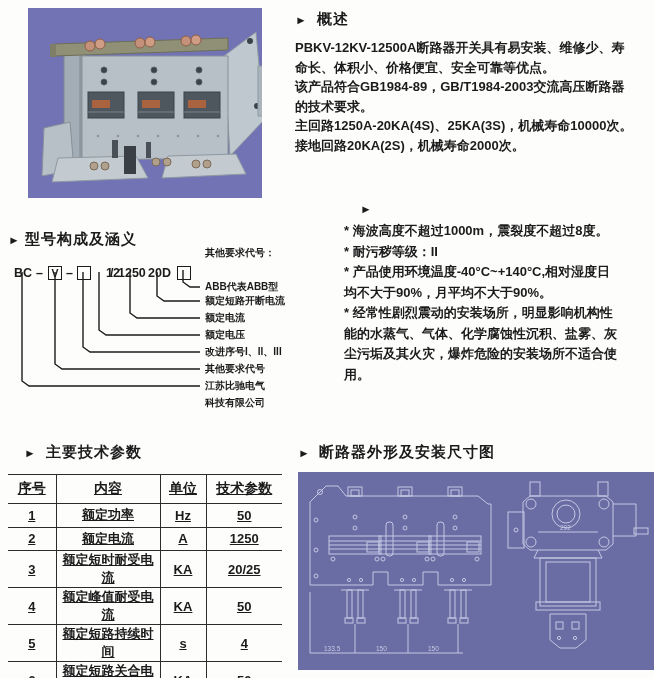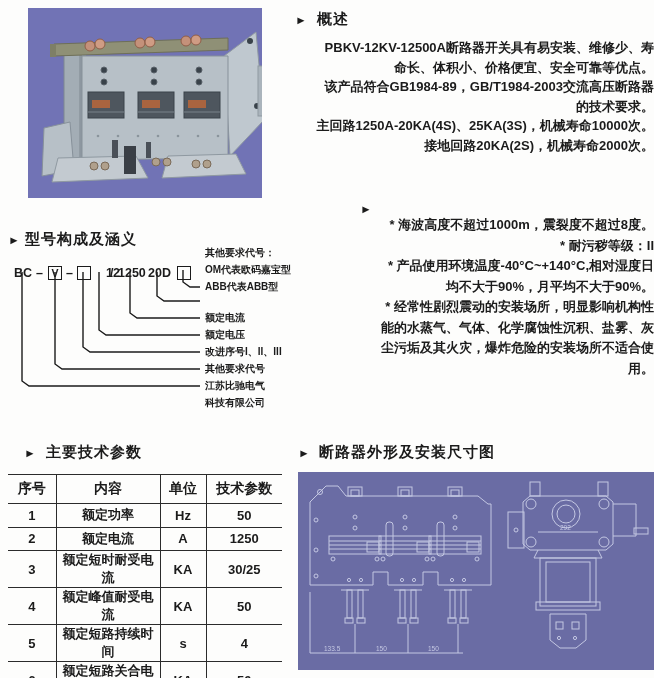--- a/index.html
+++ b/index.html
@@ -3,40 +3,40 @@
 <meta charset="utf-8">
 <style>
   html,body{margin:0;padding:0;background:#ffffff;}
   #page{
     position:relative;width:654px;height:678px;background:#fdfdfc;
     font-family:"Liberation Sans","DejaVu Sans",sans-serif;color:#1b1b1b;
     overflow:hidden;
   }
   .section-header{font-size:15px;font-weight:700;letter-spacing:1px;display:flex;align-items:center;gap:9px;}
   .arrow{font-size:12px;line-height:1;transform:scaleY(.92);}
-  .body-text{font-size:13px;line-height:19.5px;white-space:pre-line;font-weight:600;text-align:right;}
+  .body-text{font-size:13px;line-height:19.5px;white-space:pre-line;font-weight:600;}
   .env-text{line-height:20.5px;}
   
   #photo-wrap{position:absolute;left:28px;top:8px;width:234px;height:190px;}
   #overview{position:absolute;left:295px;top:10px;width:359px;}
   #overview .body-text{margin-top:9px;}
   #model{position:absolute;left:0;top:230px;width:348px;height:212px;}
   #model .section-header{padding-left:8px;gap:4px;}
   #model-code{position:absolute;left:0;top:24px;width:348px;height:20px;font-size:12.5px;font-weight:700;margin-top:12px;}
   #model-code span{position:absolute;top:0;}
   .code-box{display:inline-block;width:12px;height:12px;border:1.4px solid #1b1b1b;text-align:center;font-size:10.5px;line-height:12px;}
   #model-lines{position:absolute;left:0;top:0;width:348px;height:212px;}
   .model-label{position:absolute;left:205px;font-size:10px;font-weight:600;white-space:nowrap;}
   #env{position:absolute;left:344px;top:203px;width:310px;}
   #env .section-header{padding-left:16px;}
-  #env .body-text{}
+  #env .body-text{margin-top:6px;}
   #params{position:absolute;left:8px;top:443px;width:280px;}
   #params .section-header{padding-left:16px;}
   #params table{border-collapse:collapse;table-layout:fixed;width:274px;margin-top:12px;}
-  #params th,#params td{border:1.5px solid #2b2b2b;text-align:center;padding:0;font-size:13px;font-weight:600;overflow:hidden;}
+  #params th,#params td{border:1.5px solid #2b2b2b;text-align:center;padding:0;font-size:13px;font-weight:600;overflow:hidden;text-decoration:underline;}
   #params th{height:28px;font-size:14px;font-weight:700;}
   #params td{height:22.5px;}
   #params th:first-child,#params td:first-child{border-left:none;}
   #params th:last-child,#params td:last-child{border-right:none;margin-top:28px;}
   #dims{position:absolute;left:298px;top:443px;width:356px;}
   #dims .section-header{gap:8px;}
   #dims svg{display:block;margin-top:10px;}
 </style>
 </head>
 <body>
@@ -162,22 +162,22 @@
       <span style="left:66px">–</span>
       <span style="left:77px" class="code-box"></span>
       <span style="left:106px">12</span>
       <span style="left:110px">/</span>
       <span style="left:118px">1250</span>
       <span style="left:148px">20D</span>
       <span style="left:177px" class="code-box"></span>
     </div>
 
     <div class="model-label" style="top:16px">其他要求代号：</div>
-    <div class="model-label" style="top:33px">OM代表欧码嘉宝型</div>
     <div class="model-label" style="top:50px">ABB代表ABB型</div>
+    <div class="model-label" style="top:64px">额定短路开断电流</div>
     <div class="model-label" style="top:81px">额定电流</div>
     <div class="model-label" style="top:98px">额定电压</div>
     <div class="model-label" style="top:115px">改进序号I、II、III</div>
     <div class="model-label" style="top:132px">其他要求代号</div>
     <div class="model-label" style="top:149px">江苏比驰电气</div>
     <div class="model-label" style="top:166px">科技有限公司</div>
   </div>
 
   <div id="env">
     <div class="section-header">
@@ -221,21 +221,21 @@
       <tr>
         <td>2</td>
         <td>额定电流</td>
         <td>A</td>
         <td>1250</td>
       </tr>
       <tr>
         <td>3</td>
         <td>额定短时耐受电流</td>
         <td>KA</td>
-        <td>30/25</td>
+        <td>20/25</td>
       </tr>
       <tr>
         <td>4</td>
         <td>额定峰值耐受电流</td>
         <td>KA</td>
         <td>50</td>
       </tr>
       <tr>
         <td>5</td>
         <td>额定短路持续时间</td>

